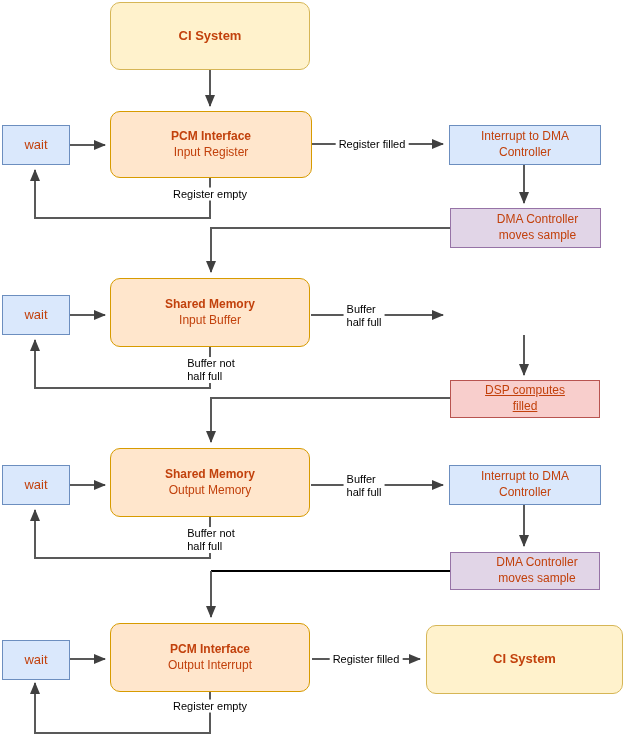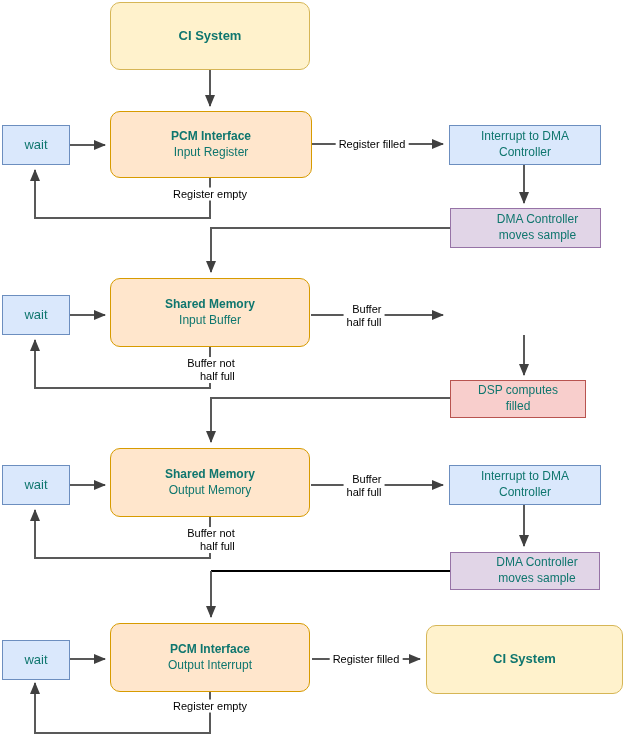--- a/index.html
+++ b/index.html
@@ -20,39 +20,39 @@
   .box {
     position: absolute;
     box-sizing: border-box;
     display: flex;
     flex-direction: column;
     align-items: center;
     justify-content: center;
     text-align: center;
     font-size: 12px;
     line-height: 1.3;
-    color: #0f766e;
+    color: #c2410c;
     z-index: 2;
   }
   .rounded { border-radius: 10px; }
   .yellow { background: #FFF2CC; border: 1px solid #D6B656; }
   .orange { background: #FFE6CC; border: 1px solid #D79B00; text-align: center; }
   .blue   { background: #DAE8FC; border: 1px solid #6C8EBF; }
   .purple { background: #E1D5E7; border: 1px solid #9673A6; padding-left: 24px; }
   .red    { background: #F8CECC; border: 1px solid #B85450; }
   .title  { font-weight: bold; }
   .big    { font-size: 13px; }
   .wait   { font-size: 13px; }
   .elabel {
     position: absolute;
     transform: translate(-50%, -50%);
     background: #ffffff;
     font-size: 11px;
     line-height: 1.18;
-    text-align: right;
+    text-align: left;
     padding: 0 3px;
     white-space: nowrap;
     color: #000000;
     z-index: 3;
   }
 </style>
 </head>
 <body>
 
 <div id="canvas">
@@ -113,21 +113,21 @@
   <div class="box blue wait" style="left:2px; top:295px; width:68px; height:40px;">
     <span>wait</span>
   </div>
 
   <div class="box orange rounded" style="left:110px; top:278px; width:200px; height:69px;">
     <span class="title">Shared Memory</span>
     <span>Input Buffer</span>
   </div>
 
 
-  <div class="box red" style="left:450px; top:380px; width:136px; height:38px;">
+  <div class="box red" style="left:450px; top:380px; width:150px; height:38px;text-decoration:underline;">
     <span>DSP computes</span>
     <span>filled</span>
   </div>
 
   <div class="box blue wait" style="left:2px; top:465px; width:68px; height:40px;">
     <span>wait</span>
   </div>
 
   <div class="box orange rounded" style="left:110px; top:448px; width:200px; height:69px;">
     <span class="title">Shared Memory</span>

